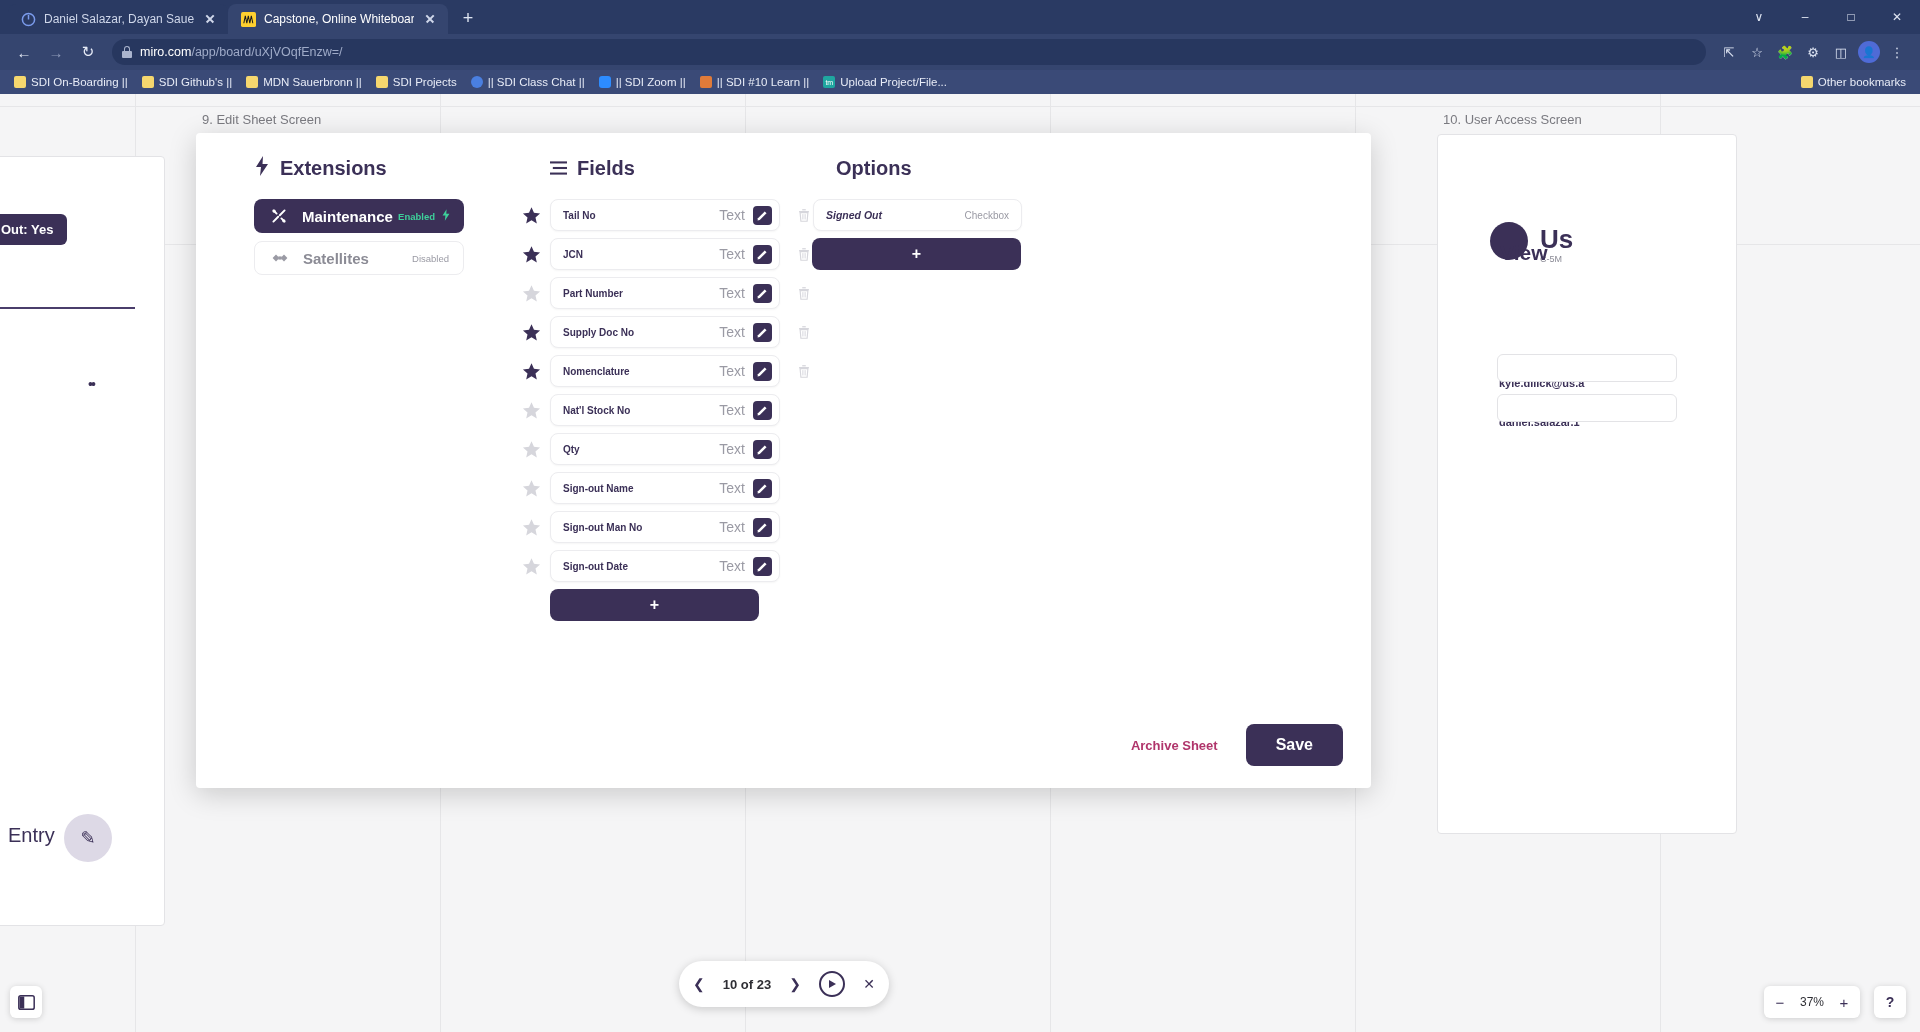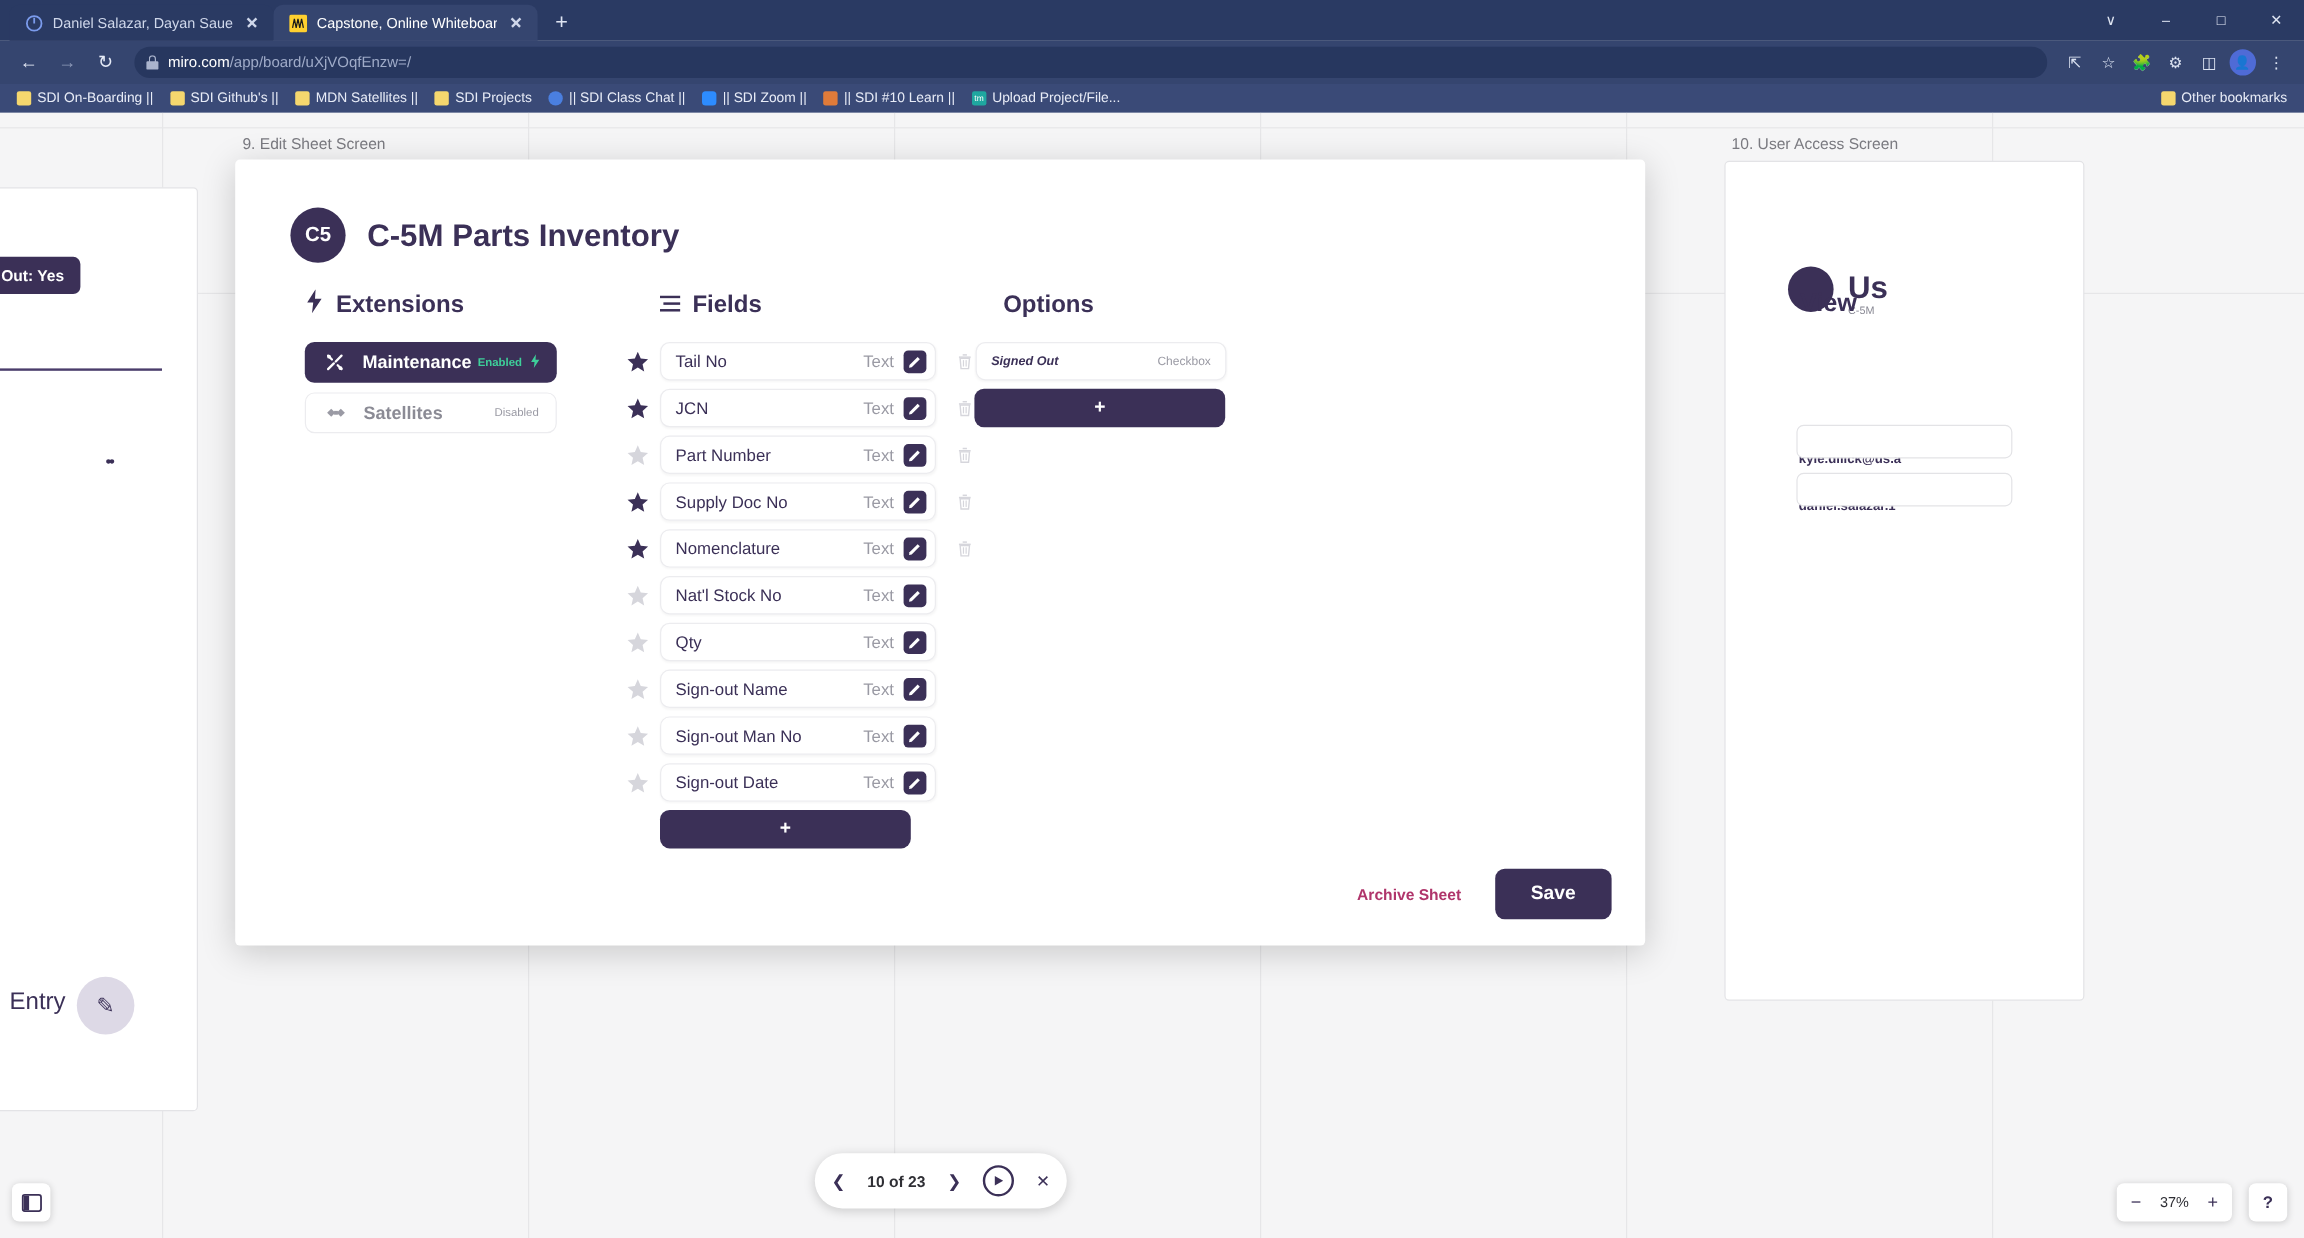--- a/index.html
+++ b/index.html
@@ -169,21 +169,21 @@
   .ext-state.enabled { color: #3ecf9a; }
   .ext-state.disabled { color: #9a9aa4; font-weight: normal; }
 
   .field-row { display: flex; align-items: center; margin-bottom: 7px; height: 32px; }
   .star { width: 19px; height: 19px; flex: 0 0 19px; margin-right: 9px; }
   .field-box {
     flex: 1 1 auto; height: 32px; background: #fff; border: 1px solid #ececef;
     border-radius: 8px; display: flex; align-items: center;
     padding: 0 7px 0 12px; box-shadow: 0 1px 2px rgba(0,0,0,0.04);
   }
-  .field-name { font-size: 14px; font-weight: normal; color: #3b3057; }
+  .field-name { font-size: 10px; font-weight: bold; color: #3b3057; }
   .field-type { margin-left: auto; font-size: 14px; color: #9a9aa4; margin-right: 8px; }
   .edit-btn {
     width: 19px; height: 19px; background: #3b3057; border-radius: 4px;
     display: flex; align-items: center; justify-content: center; flex: 0 0 19px;
   }
   .trash { width: 16px; height: 16px; margin-left: 16px; flex: 0 0 16px; }
   .add-btn {
     height: 32px; background: #3b3057; border-radius: 8px; color: #fff;
     display: flex; align-items: center; justify-content: center;
     font-size: 16px; font-weight: bold; margin-top: 5px;
@@ -304,21 +304,21 @@
     <div class="bm">
         <span class="bm-ico folder"></span>
         <span>SDI On-Boarding ||</span>
       </div>
     <div class="bm">
         <span class="bm-ico folder"></span>
         <span>SDI Github's ||</span>
       </div>
     <div class="bm">
         <span class="bm-ico folder"></span>
-        <span>MDN Satellites ||</span>
+        <span>MDN Sauerbronn ||</span>
       </div>
     <div class="bm">
         <span class="bm-ico folder"></span>
         <span>SDI Projects</span>
       </div>
     <div class="bm">
         <span class="bm-ico blue"></span>
         <span>|| SDI Class Chat ||</span>
       </div>
     <div class="bm">
@@ -365,24 +365,20 @@
     <div class="r-title">Us</div>
     <div class="r-sub">C-5M</div>
     <div class="r-view">View</div>
     <div class="r-mail" style="left:1499px; top:283px">kyle.dilick@us.a</div>
     <div class="r-mail" style="left:1499px; top:322px">daniel.salazar.1</div>
     <div class="r-input" style="top:260px"></div>
     <div class="r-input" style="top:300px"></div>
 
     <div class="modal">
 
-      <div class="modal-head">
-        <div class="sheet-avatar">C5</div>
-        <div class="sheet-title">C-5M Parts Inventory</div>
-      </div>
 
       <div class="cols">
 
         <div class="col-ext">
           <div class="col-head" style="padding-left:12px">
             <span>
               <svg width="16" height="20" viewBox="0 0 14 20">
                   <path d="M8 0 L1 11 H6 L5 20 L13 8 H7.5 Z" fill="#3b3057"></path>
                 </svg>
             </span>

